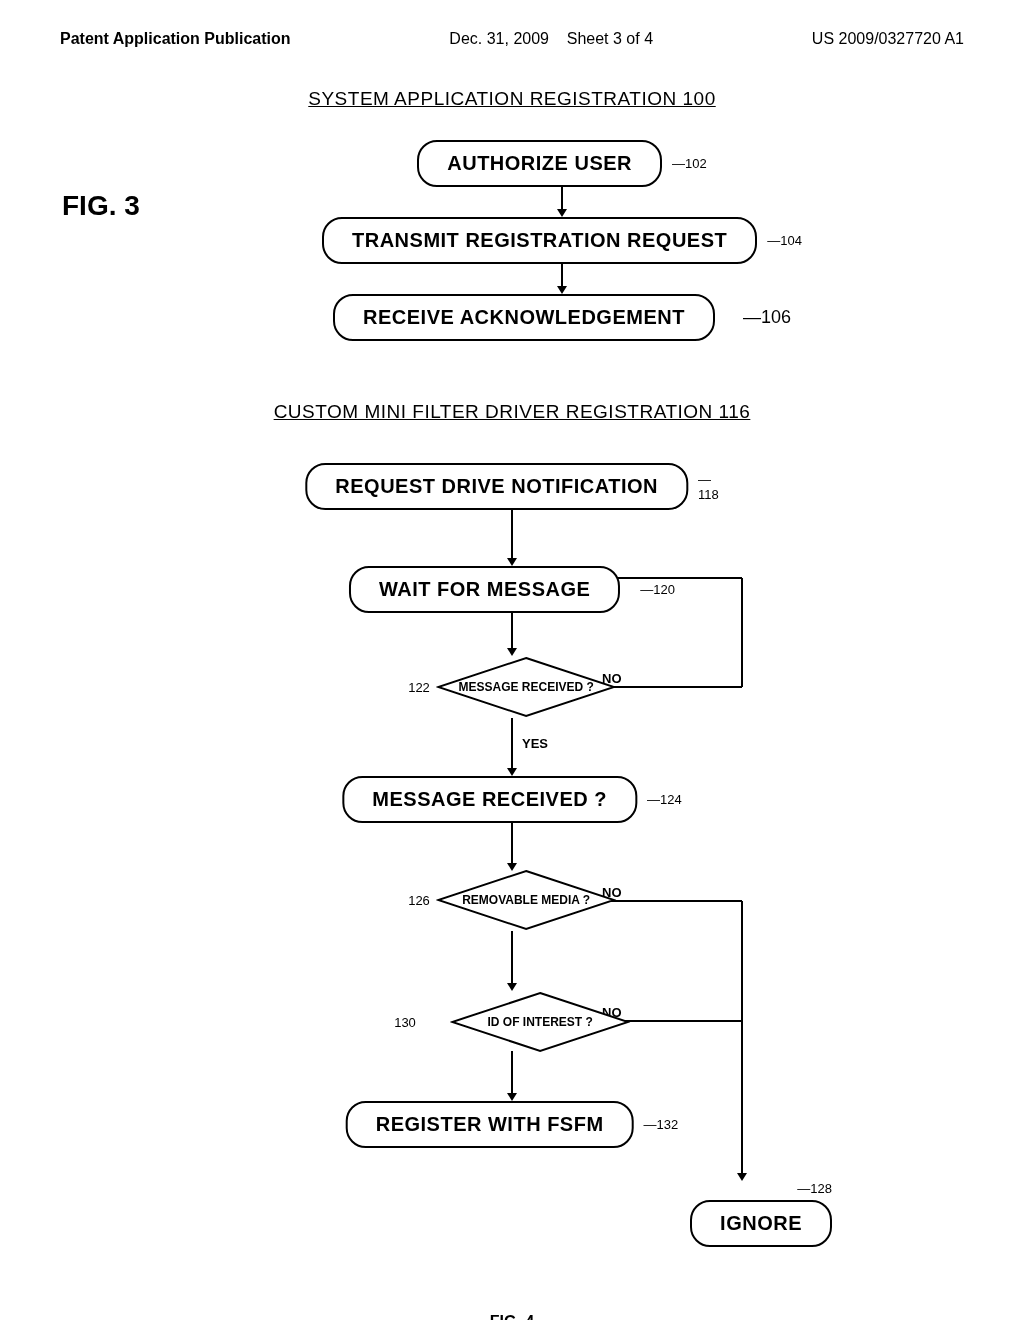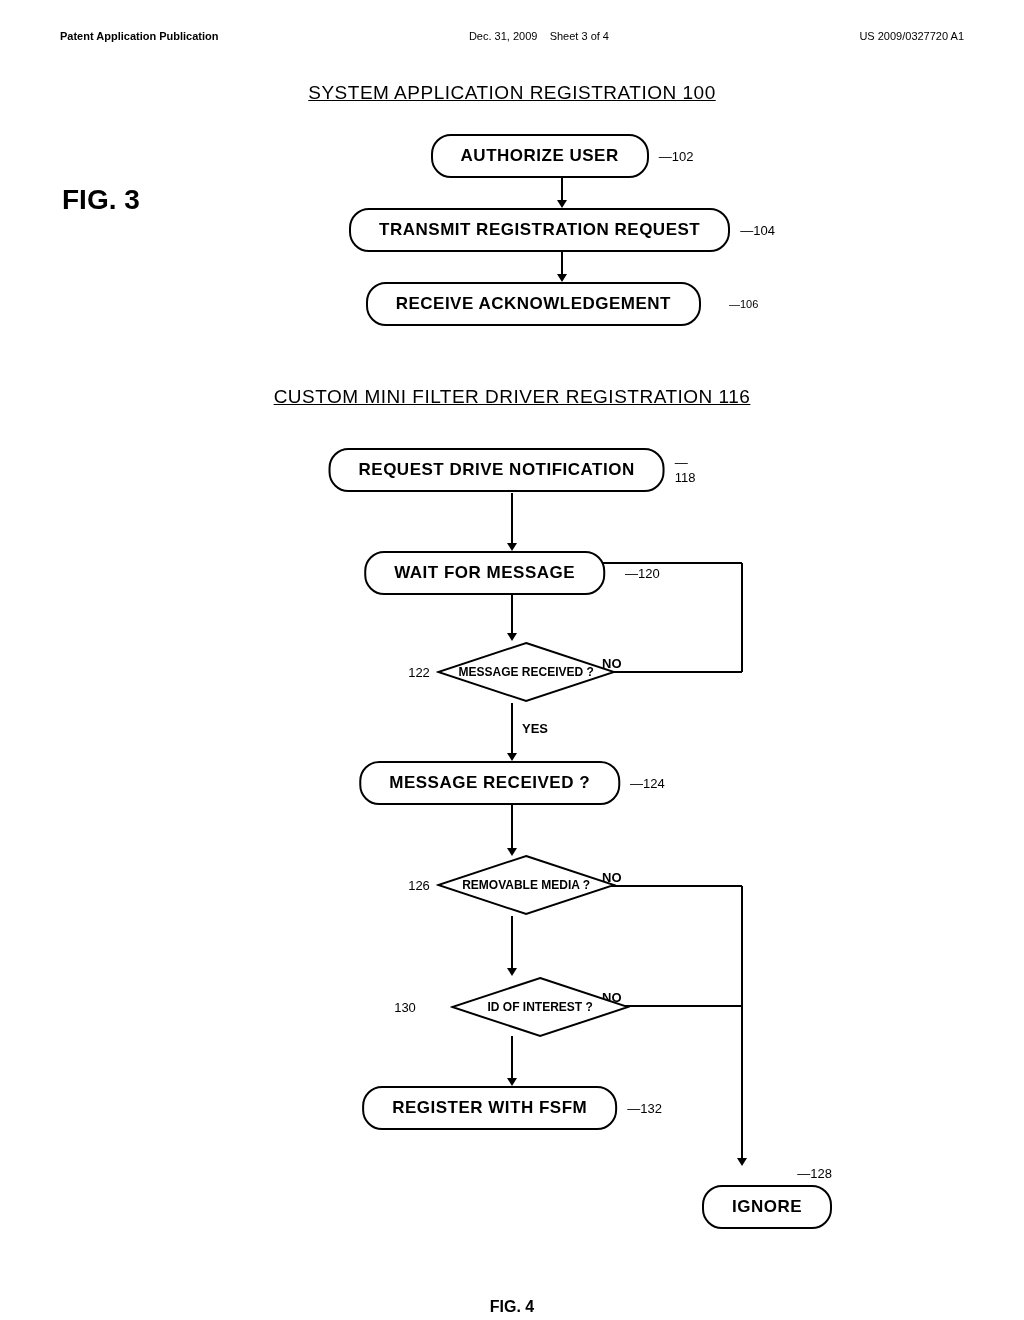--- a/index.html
+++ b/index.html
@@ -19,21 +19,21 @@
       position: relative;
       padding: 30px 60px;
     }
 
     
     .header {
       display: flex;
       justify-content: space-between;
       align-items: flex-start;
       margin-bottom: 40px;
-      font-size: 11px;
+      font-size: 16px;
       color: #000;
     }
 
     .header-left { font-weight: bold; }
     .header-center { text-align: center; }
     .header-right { text-align: right; }
 
     
     .section {
       margin-bottom: 60px;
@@ -49,21 +49,21 @@
       text-decoration: underline;
       margin-bottom: 30px;
       letter-spacing: 0.5px;
     }
 
     
     .flow-box {
       border: 2px solid #000;
       border-radius: 20px;
       padding: 10px 28px;
-      font-size: 17px;
+      font-size: 20px;
       font-weight: bold;
       text-align: left;
       background: #fff;
       white-space: nowrap;
       letter-spacing: 0.5px;
     }
 
     .line-v {
       width: 2px;
       background: #000;
@@ -151,21 +151,21 @@
 
         <div style="display:flex;flex-direction:column;align-items:center;">
           <div class="line-v" style="height:22px;"></div>
           <div class="arrowhead-down"></div>
         </div>
 
         <div style="position:relative; display:flex; align-items:center;">
           <div class="flow-box">
             <span>RECEIVE ACKNOWLEDGEMENT</span>
           </div>
-          <span style="margin-left:28px; font-size:11px;">—106</span>
+          <span style="margin-left:28px; font-size:18px;">—106</span>
         </div>
       </div>
     </div>
   </div>
 
   <div class="section">
     <div class="section-title">CUSTOM MINI FILTER DRIVER REGISTRATION 116</div>
 
     <div style="position:relative; width:700px;">
 

